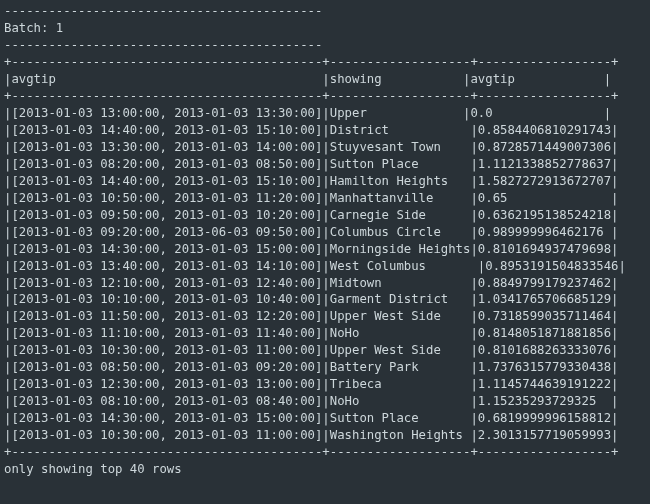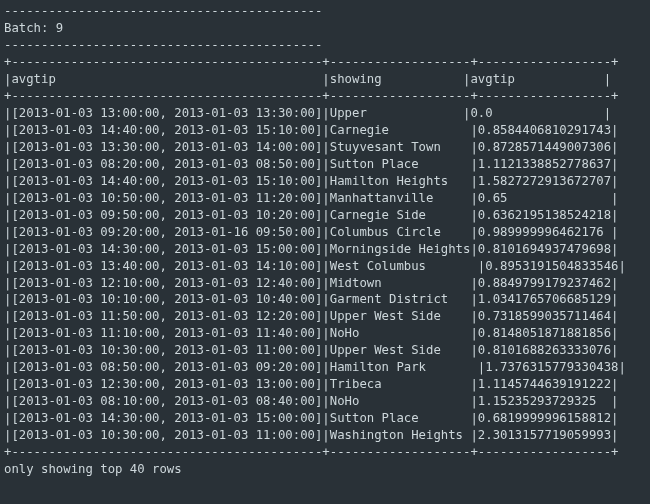--- a/index.html
+++ b/index.html
@@ -16,40 +16,40 @@
   }
   .term {
     padding: 3px 4px 4px 4px;
     white-space: pre;
   }
 </style>
 </head>
 <body>
 
 <div class="term" id="term"><span>-------------------------------------------</span>
-<span>Batch: 9</span>
+<span>Batch: 1</span>
 <span>-------------------------------------------</span>
 <span>+------------------------------------------+-------------------+------------------+</span>
 <span>|</span><span>avgtip                                    </span><span>|</span><span>showing           </span><span>|</span><span>avgtip            </span><span>|</span>
 <span>+------------------------------------------+-------------------+------------------+</span>
 <span>|</span><span>[2013-01-03 13:00:00, 2013-01-03 13:30:00]</span><span>|</span><span>Upper             </span><span>|</span><span>0.0               </span><span>|</span>
-<span>|</span><span>[2013-01-03 14:40:00, 2013-01-03 15:10:00]</span><span>|</span><span>Carnegie           </span><span>|</span><span>0.8584406810291743</span><span>|</span>
+<span>|</span><span>[2013-01-03 14:40:00, 2013-01-03 15:10:00]</span><span>|</span><span>District           </span><span>|</span><span>0.8584406810291743</span><span>|</span>
 <span>|</span><span>[2013-01-03 13:30:00, 2013-01-03 14:00:00]</span><span>|</span><span>Stuyvesant Town    </span><span>|</span><span>0.8728571449007306</span><span>|</span>
 <span>|</span><span>[2013-01-03 08:20:00, 2013-01-03 08:50:00]</span><span>|</span><span>Sutton Place       </span><span>|</span><span>1.1121338852778637</span><span>|</span>
 <span>|</span><span>[2013-01-03 14:40:00, 2013-01-03 15:10:00]</span><span>|</span><span>Hamilton Heights   </span><span>|</span><span>1.5827272913672707</span><span>|</span>
 <span>|</span><span>[2013-01-03 10:50:00, 2013-01-03 11:20:00]</span><span>|</span><span>Manhattanville     </span><span>|</span><span>0.65              </span><span>|</span>
 <span>|</span><span>[2013-01-03 09:50:00, 2013-01-03 10:20:00]</span><span>|</span><span>Carnegie Side      </span><span>|</span><span>0.6362195138524218</span><span>|</span>
-<span>|</span><span>[2013-01-03 09:20:00, 2013-01-16 09:50:00]</span><span>|</span><span>Columbus Circle    </span><span>|</span><span>0.989999996462176 </span><span>|</span>
+<span>|</span><span>[2013-01-03 09:20:00, 2013-06-03 09:50:00]</span><span>|</span><span>Columbus Circle    </span><span>|</span><span>0.989999996462176 </span><span>|</span>
 <span>|</span><span>[2013-01-03 14:30:00, 2013-01-03 15:00:00]</span><span>|</span><span>Morningside Heights</span><span>|</span><span>0.8101694937479698</span><span>|</span>
 <span>|</span><span>[2013-01-03 13:40:00, 2013-01-03 14:10:00]</span><span>|</span><span>West Columbus       </span><span>|</span><span>0.8953191504833546</span><span>|</span>
 <span>|</span><span>[2013-01-03 12:10:00, 2013-01-03 12:40:00]</span><span>|</span><span>Midtown            </span><span>|</span><span>0.8849799179237462</span><span>|</span>
 <span>|</span><span>[2013-01-03 10:10:00, 2013-01-03 10:40:00]</span><span>|</span><span>Garment District   </span><span>|</span><span>1.0341765706685129</span><span>|</span>
 <span>|</span><span>[2013-01-03 11:50:00, 2013-01-03 12:20:00]</span><span>|</span><span>Upper West Side    </span><span>|</span><span>0.7318599035711464</span><span>|</span>
 <span>|</span><span>[2013-01-03 11:10:00, 2013-01-03 11:40:00]</span><span>|</span><span>NoHo               </span><span>|</span><span>0.8148051871881856</span><span>|</span>
 <span>|</span><span>[2013-01-03 10:30:00, 2013-01-03 11:00:00]</span><span>|</span><span>Upper West Side    </span><span>|</span><span>0.8101688263333076</span><span>|</span>
-<span>|</span><span>[2013-01-03 08:50:00, 2013-01-03 09:20:00]</span><span>|</span><span>Hamilton Park       </span><span>|</span><span>1.7376315779330438</span><span>|</span>
+<span>|</span><span>[2013-01-03 08:50:00, 2013-01-03 09:20:00]</span><span>|</span><span>Battery Park       </span><span>|</span><span>1.7376315779330438</span><span>|</span>
 <span>|</span><span>[2013-01-03 12:30:00, 2013-01-03 13:00:00]</span><span>|</span><span>Tribeca            </span><span>|</span><span>1.1145744639191222</span><span>|</span>
 <span>|</span><span>[2013-01-03 08:10:00, 2013-01-03 08:40:00]</span><span>|</span><span>NoHo               </span><span>|</span><span>1.15235293729325  </span><span>|</span>
 <span>|</span><span>[2013-01-03 14:30:00, 2013-01-03 15:00:00]</span><span>|</span><span>Sutton Place       </span><span>|</span><span>0.6819999996158812</span><span>|</span>
 <span>|</span><span>[2013-01-03 10:30:00, 2013-01-03 11:00:00]</span><span>|</span><span>Washington Heights </span><span>|</span><span>2.3013157719059993</span><span>|</span>
 <span>+------------------------------------------+-------------------+------------------+</span>
 <span>only showing top 40 rows</span>
 </div>
 
 </body></html>

